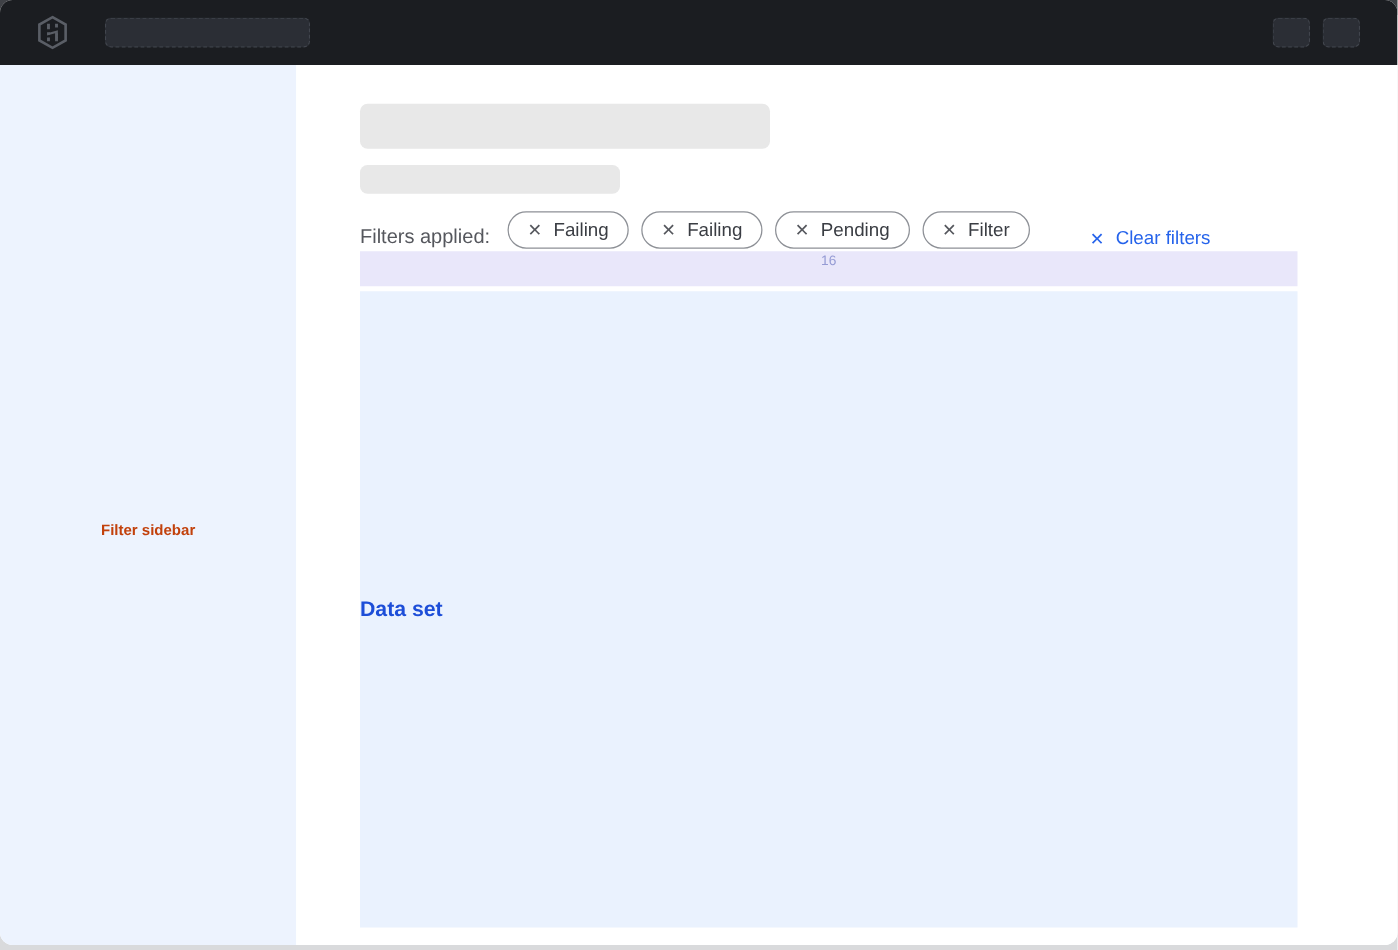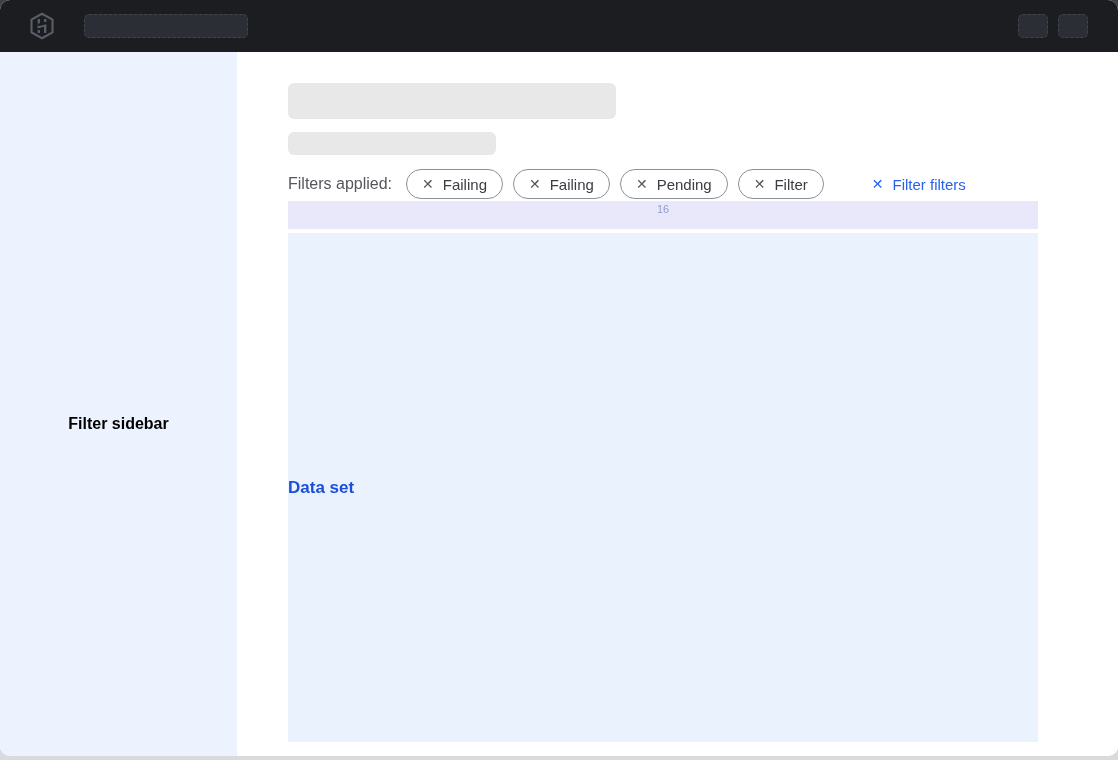--- a/index.html
+++ b/index.html
@@ -43,40 +43,40 @@
   
   .body-row { display: flex; height: 704px; }
   .sidebar {
     width: 237px;
     background: #edf3fe;
     display: flex;
     align-items: center;
     justify-content: center;
   }
   .sidebar-label {
-    font-size: 16px;
+    font-size: 12px;
     font-weight: bold;
-    color: #000000;
+    color: #c2410c;
     margin-top: 40px;
   }
   .main {
     flex: 1;
     background: #ffffff;
     padding: 31px 80px 0 51px;
   }
   .skeleton {
     background: #e8e8e8;
     border-radius: 6px;
   }
   .skeleton-title { width: 328px; height: 36px; margin-bottom: 13px; }
   .skeleton-subtitle { width: 208px; height: 23px; margin-bottom: 14px; }
   
   .filters-row {
     display: flex;
-    align-items: center;
+    align-items: flex-end;
     height: 30px;
     margin-bottom: 2px;
   }
   .filters-label {
     font-size: 16px;
     color: #55575d;
     margin-right: 14px;
   }
   .chip {
     display: inline-flex;
@@ -183,21 +183,21 @@
           <span>Pending</span>
         </span>
 
         <span class="chip">
           <span class="x">✕</span>
           <span>Filter</span>
         </span>
 
         <span class="clear-filters">
           <span class="x">✕</span>
-          <span>Filter filters</span>
+          <span>Clear filters</span>
         </span>
       </div>
 
       <div class="count-bar">
         <span>16</span>
       </div>
 
       <div class="data-area">
         <div class="data-label">Data set</div>
       </div>

